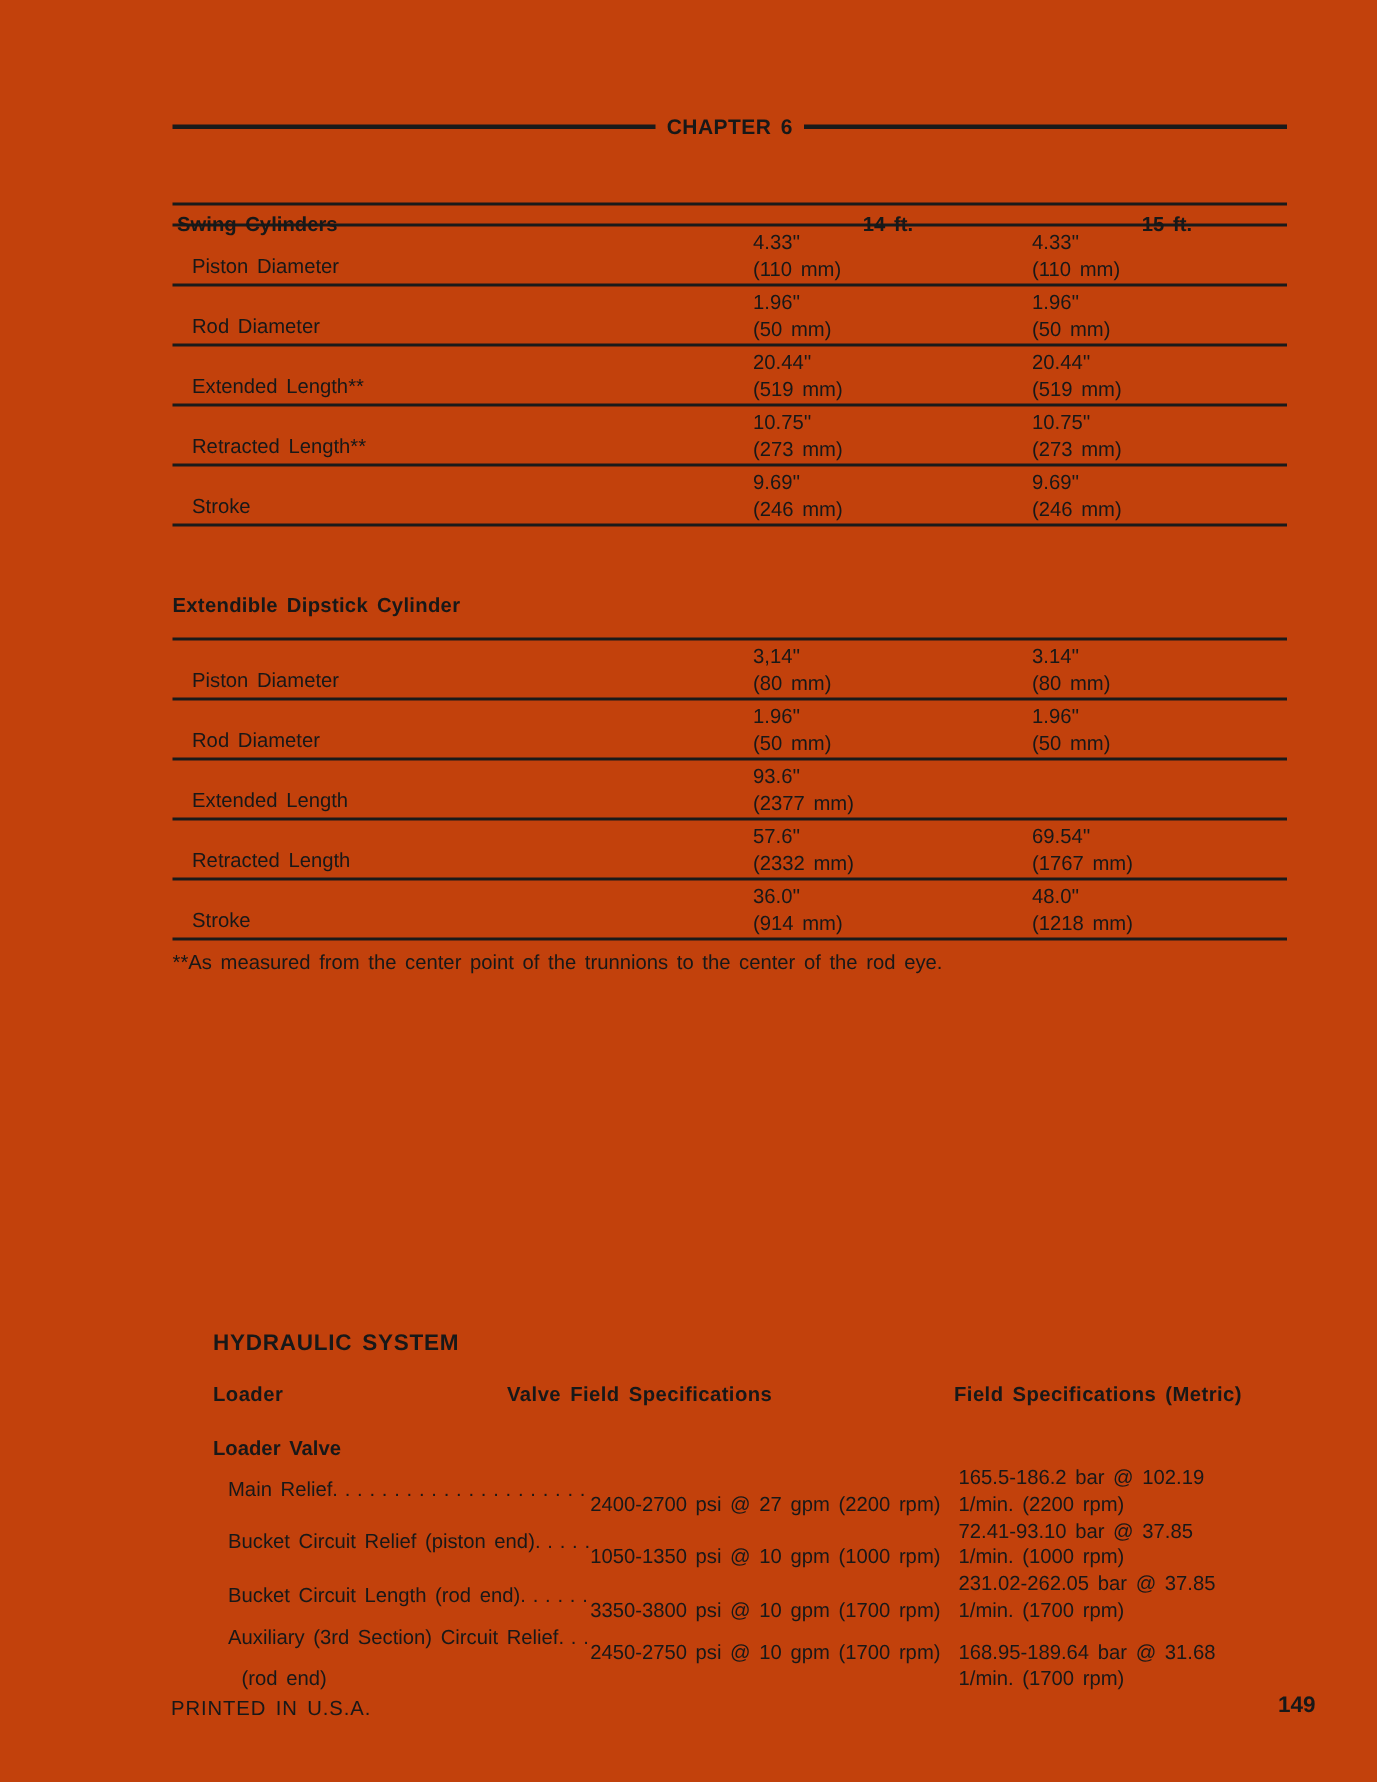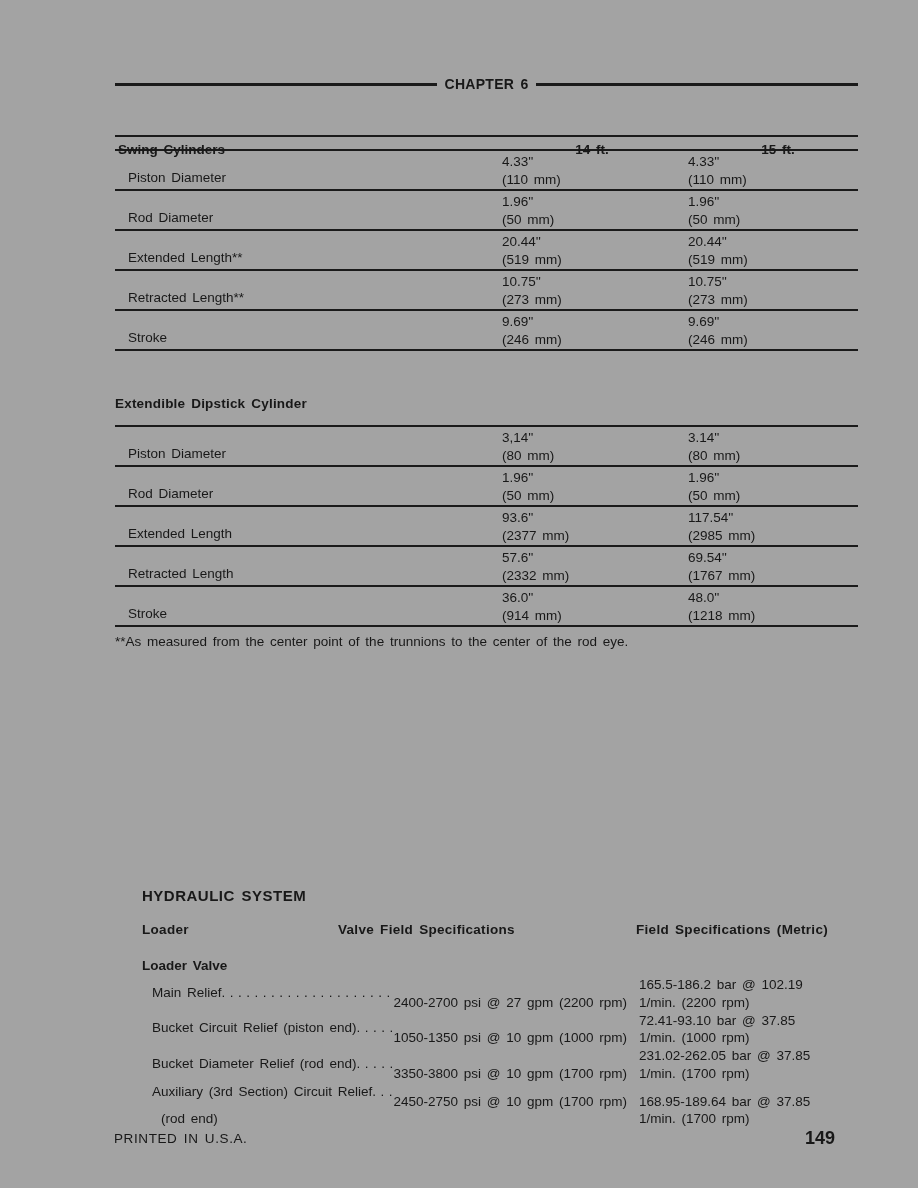--- a/index.html
+++ b/index.html
@@ -1,20 +1,20 @@
 <!DOCTYPE html>
 <html><head>
 <meta charset="utf-8">
 <style>
   html,body { margin:0; padding:0; background:#e8e8e6; }
   .page {
     position:relative;
     width:918px; height:1188px;
     margin:0 auto;
-    background:#a3a3a3;
+    background:#c2410c;
     color:#181818;
     font-family:"Liberation Sans","DejaVu Sans",sans-serif;
     font-size:13.5px;
     word-spacing:2px;
     overflow:hidden;
   }
   
   .chapter-rule {
     position:absolute; left:115px; top:76px; width:743px;
     display:flex; align-items:center;
@@ -71,21 +71,21 @@
   .sl-line1 { display:flex; }
   .sl-label { white-space:pre; flex:none; }
   .sl-dots { flex:1; min-width:0; overflow:hidden; white-space:nowrap; letter-spacing:4.5px; }
   .sl-spec { white-space:pre; flex:none;margin-top:10px; }
   .sl-line2 { padding-left:9px; white-space:pre; }
   .spec-right { margin-left:12px; width:220px; flex:none; }
   .spec-right div { white-space:pre; }
 
   
   .footer-left { position:absolute; left:114px; top:1131px; letter-spacing:0.6px; white-space:pre; }
-  .page-number { position:absolute; left:805px; top:1128px; font-weight:bold; font-size:18px; white-space:pre; }
+  .page-number { position:absolute; left:852px; top:1128px; font-weight:bold; font-size:15px; white-space:pre; }
 </style>
 </head>
 <body>
 
 <div class="page">
 
   <div class="chapter-rule">
     <div class="rule-line"></div>
     <div class="chapter-title">CHAPTER 6</div>
     <div class="rule-line"></div>
@@ -133,21 +133,20 @@
       <div class="val c2"><div>3.14''</div><div>(80 mm)</div></div>
     </div>
     <div class="t-row">
       <span class="row-label">Rod Diameter</span>
       <div class="val c1"><div>1.96''</div><div>(50 mm)</div></div>
       <div class="val c2"><div>1.96''</div><div>(50 mm)</div></div>
     </div>
     <div class="t-row">
       <span class="row-label">Extended Length</span>
       <div class="val c1"><div>93.6''</div><div>(2377 mm)</div></div>
-      <div class="val c2"><div>117.54''</div><div>(2985 mm)</div></div>
     </div>
     <div class="t-row">
       <span class="row-label">Retracted Length</span>
       <div class="val c1"><div>57.6''</div><div>(2332 mm)</div></div>
       <div class="val c2"><div>69.54''</div><div>(1767 mm)</div></div>
     </div>
     <div class="t-row">
       <span class="row-label">Stroke</span>
       <div class="val c1"><div>36.0''</div><div>(914 mm)</div></div>
       <div class="val c2"><div>48.0''</div><div>(1218 mm)</div></div>
@@ -192,42 +191,42 @@
       </div>
       <div class="spec-right">
         <div>72.41-93.10 bar @ 37.85</div>
         <div>1/min. (1000 rpm)</div>
       </div>
     </div>
 
     <div class="spec-item">
       <div class="spec-left">
         <div class="sl-line1">
-          <span class="sl-label">Bucket Diameter Relief (rod end)</span>
+          <span class="sl-label">Bucket Circuit Length (rod end)</span>
           <span class="sl-dots">............................................................</span>
           <span class="sl-spec">3350-3800 psi @ 10 gpm (1700 rpm)</span>
         </div>
       </div>
       <div class="spec-right">
         <div>231.02-262.05 bar @ 37.85</div>
         <div>1/min. (1700 rpm)</div>
       </div>
     </div>
 
     <div class="spec-item">
       <div class="spec-left">
         <div class="sl-line1">
           <span class="sl-label">Auxiliary (3rd Section) Circuit Relief</span>
           <span class="sl-dots">............................................................</span>
           <span class="sl-spec">2450-2750 psi @ 10 gpm (1700 rpm)</span>
         </div>
         <div class="sl-line2">(rod end)</div>
       </div>
       <div class="spec-right">
-        <div>168.95-189.64 bar @ 37.85</div>
+        <div>168.95-189.64 bar @ 31.68</div>
         <div>1/min. (1700 rpm)</div>
       </div>
     </div>
 
   </div>
 
   <div class="footer-left">PRINTED IN U.S.A.</div>
   <div class="page-number">149</div>
 
 </div>

